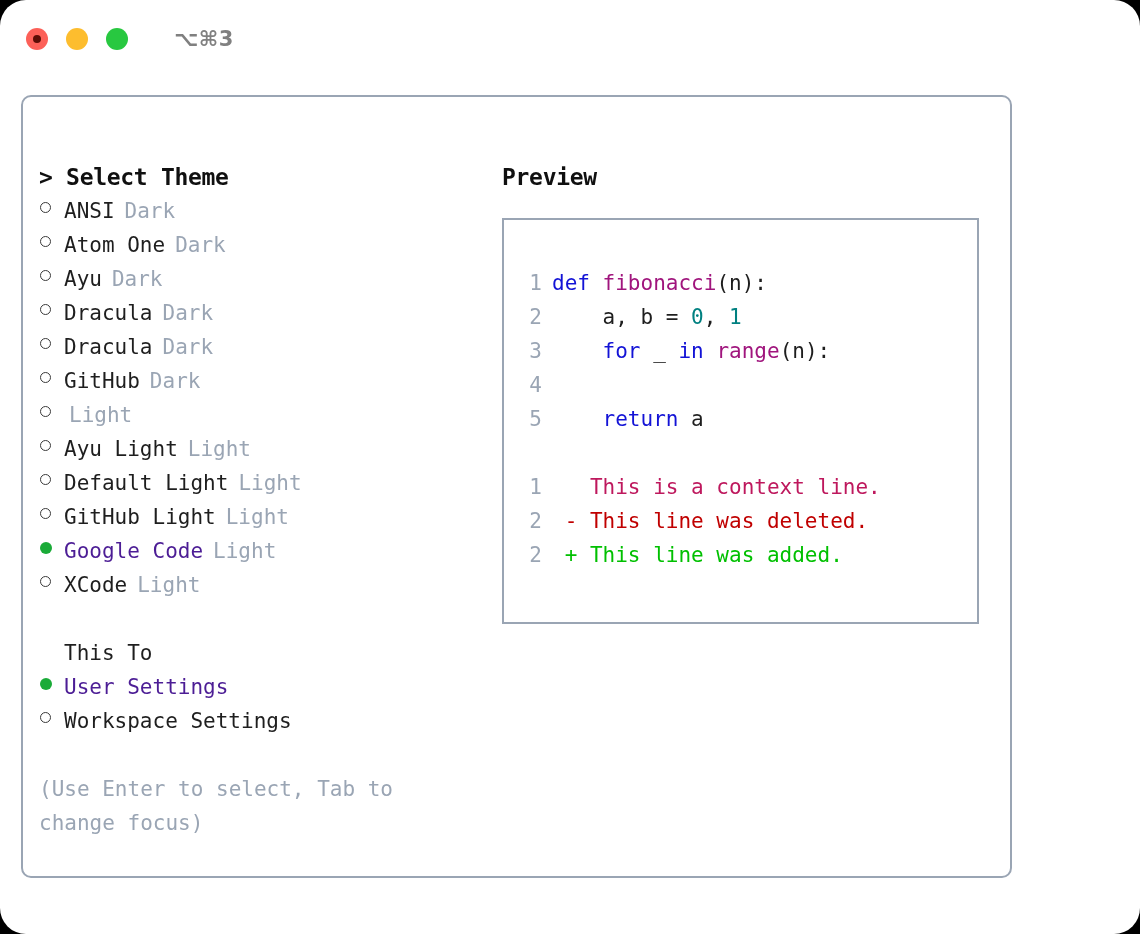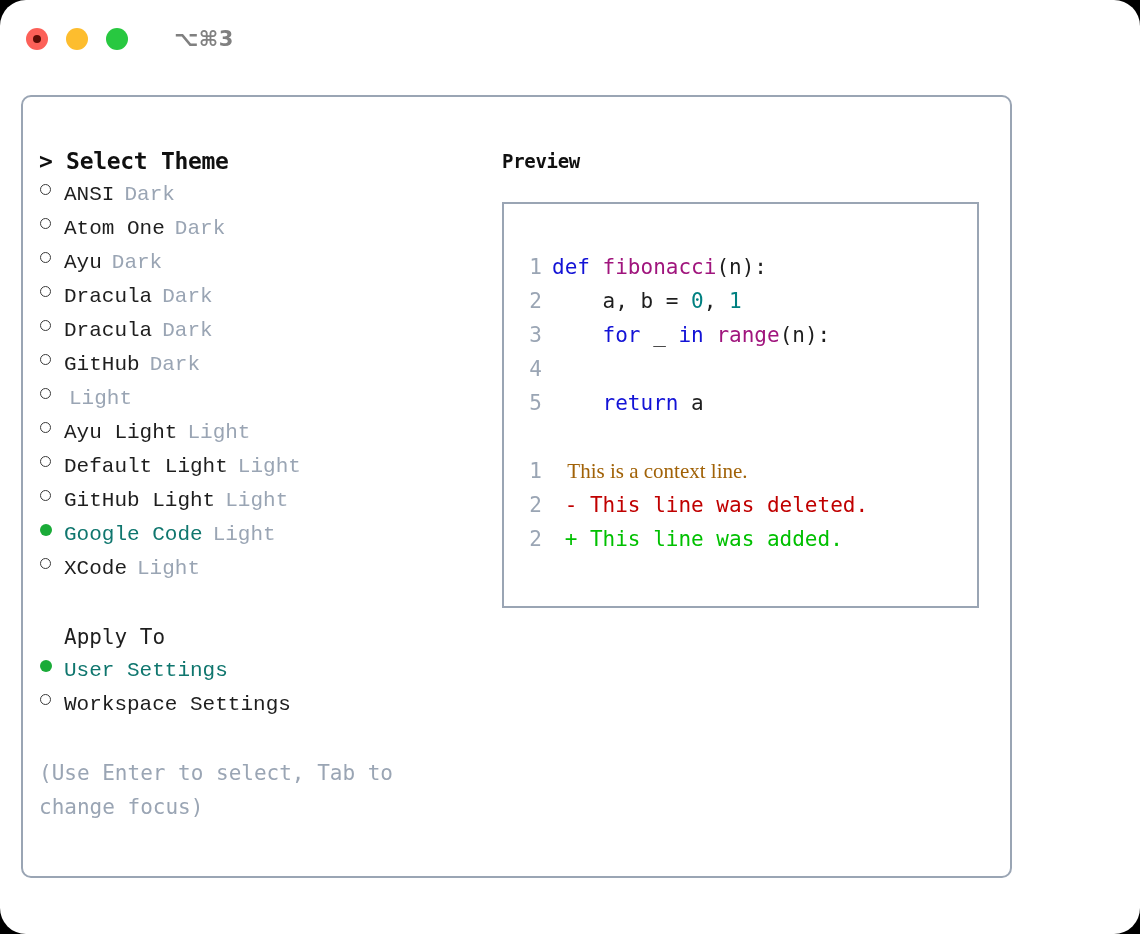--- a/index.html
+++ b/index.html
@@ -78,21 +78,21 @@
     width: 991px;
     height: 783px;
     border: 2px solid #9aa5b4;
     border-radius: 10px;
     box-sizing: border-box;
     background: #ffffff;
   }
 
   .panel-inner {
     position: absolute;
-    left: 0; top: 0;
+    left: 0; top: 16px;
     width: 100%;
     height: 100%;
     padding-left: 32px;
   }
 
   
   .left-col {
     position: absolute;
     left: 16px;
     top: 47px;
@@ -109,21 +109,20 @@
   }
 
   .opt-list { margin-top: 0; }
 
   .opt-row {
     display: flex;
     align-items: baseline;
     line-height: 34px;
     font-size: 21px;
     white-space: pre;
-    font-family: Liberation Mono, monospace;
   }
   .bullet {
     width: 20px;
     display: inline-block;
     flex: 0 0 20px;
     position: relative;
     color: #3a3a3a;
   }
   .bullet .dot-hollow {
     position: absolute;
@@ -141,21 +140,21 @@
     top: -16px;
     width: 12px;
     height: 12px;
     border-radius: 50%;
     background: #1aab38;
   }
   .opt-label {
     color: #1e1e1e;
     margin-left: 5px;
   }
-  .opt-row.selected .opt-label { color: #0f766e; }
+  .opt-row.selected .opt-label { color: #4c1d95; }
   .opt-suffix {
     color: #9aa5b4;
     margin-left: 10px;
   }
 
   .apply-head {
     font-size: 21px;
     color: #1e1e1e;
     line-height: 34px;
     padding-left: 25px;
@@ -174,21 +173,21 @@
   }
 
   
   .right-col {
     position: absolute;
     left: 479px;
     top: 47px;
     width: 490px;
   }
   .preview-head {
-    font-size: 19px;
+    font-size: 23px;
     font-weight: 700;
     color: #101010;
     line-height: 34px;
     letter-spacing: -0.3px;
   }
   .preview-box {
     margin-top: 24px;
     width: 477px;
     height: 406px;
     border: 2px solid #9aa5b4;
@@ -216,21 +215,21 @@
     margin-right: 10px;
   }
   .code-text { color: #1e1e1e; }
 
   .tok-kw   { color: #1313d6; }
   .tok-fn   { color: #a0157d; text-align: center; }
   .tok-num  { color: #008080; }
   .tok-plain{ color: #1e1e1e; }
 
   .diff-gap { height: 34px; }
-  .diff-context { color: #a16207; font-family: Liberation Serif, serif; }
+  .diff-context { color: #be185d; }
   .diff-del     { color: #c00000; }
   .diff-add     { color: #00c000; }
 </style>
 </head>
 <body>
 
 <div class="window">
 
   <div class="titlebar">
     <div class="lights">
@@ -256,21 +255,21 @@
             <div class="opt-row"><span class="bullet"><span class="dot-hollow"></span></span><span class="opt-suffix">Light</span></div>
             <div class="opt-row"><span class="bullet"><span class="dot-hollow"></span></span><span class="opt-label">Ayu Light</span><span class="opt-suffix">Light</span></div>
             <div class="opt-row"><span class="bullet"><span class="dot-hollow"></span></span><span class="opt-label">Default Light</span><span class="opt-suffix">Light</span></div>
             <div class="opt-row"><span class="bullet"><span class="dot-hollow"></span></span><span class="opt-label">GitHub Light</span><span class="opt-suffix">Light</span></div>
             <div class="opt-row selected"><span class="bullet"><span class="dot-filled"></span></span><span class="opt-label">Google Code</span><span class="opt-suffix">Light</span></div>
             <div class="opt-row"><span class="bullet"><span class="dot-hollow"></span></span><span class="opt-label">XCode</span><span class="opt-suffix">Light</span></div>
           </div>
 
         <div class="spacer-block"></div>
 
-        <div class="apply-head">Apply To</div>
+        <div class="apply-head">This To</div>
         <div class="opt-list" id="apply-list">
             <div class="opt-row selected"><span class="bullet"><span class="dot-filled"></span></span><span class="opt-label">User Settings</span></div>
             <div class="opt-row"><span class="bullet"><span class="dot-hollow"></span></span><span class="opt-label">Workspace Settings</span></div>
           </div>
 
         <div class="hint">(Use Enter to select, Tab to change focus)</div>
       </div>
 
       <div class="right-col">
         <div class="preview-head">Preview</div>

